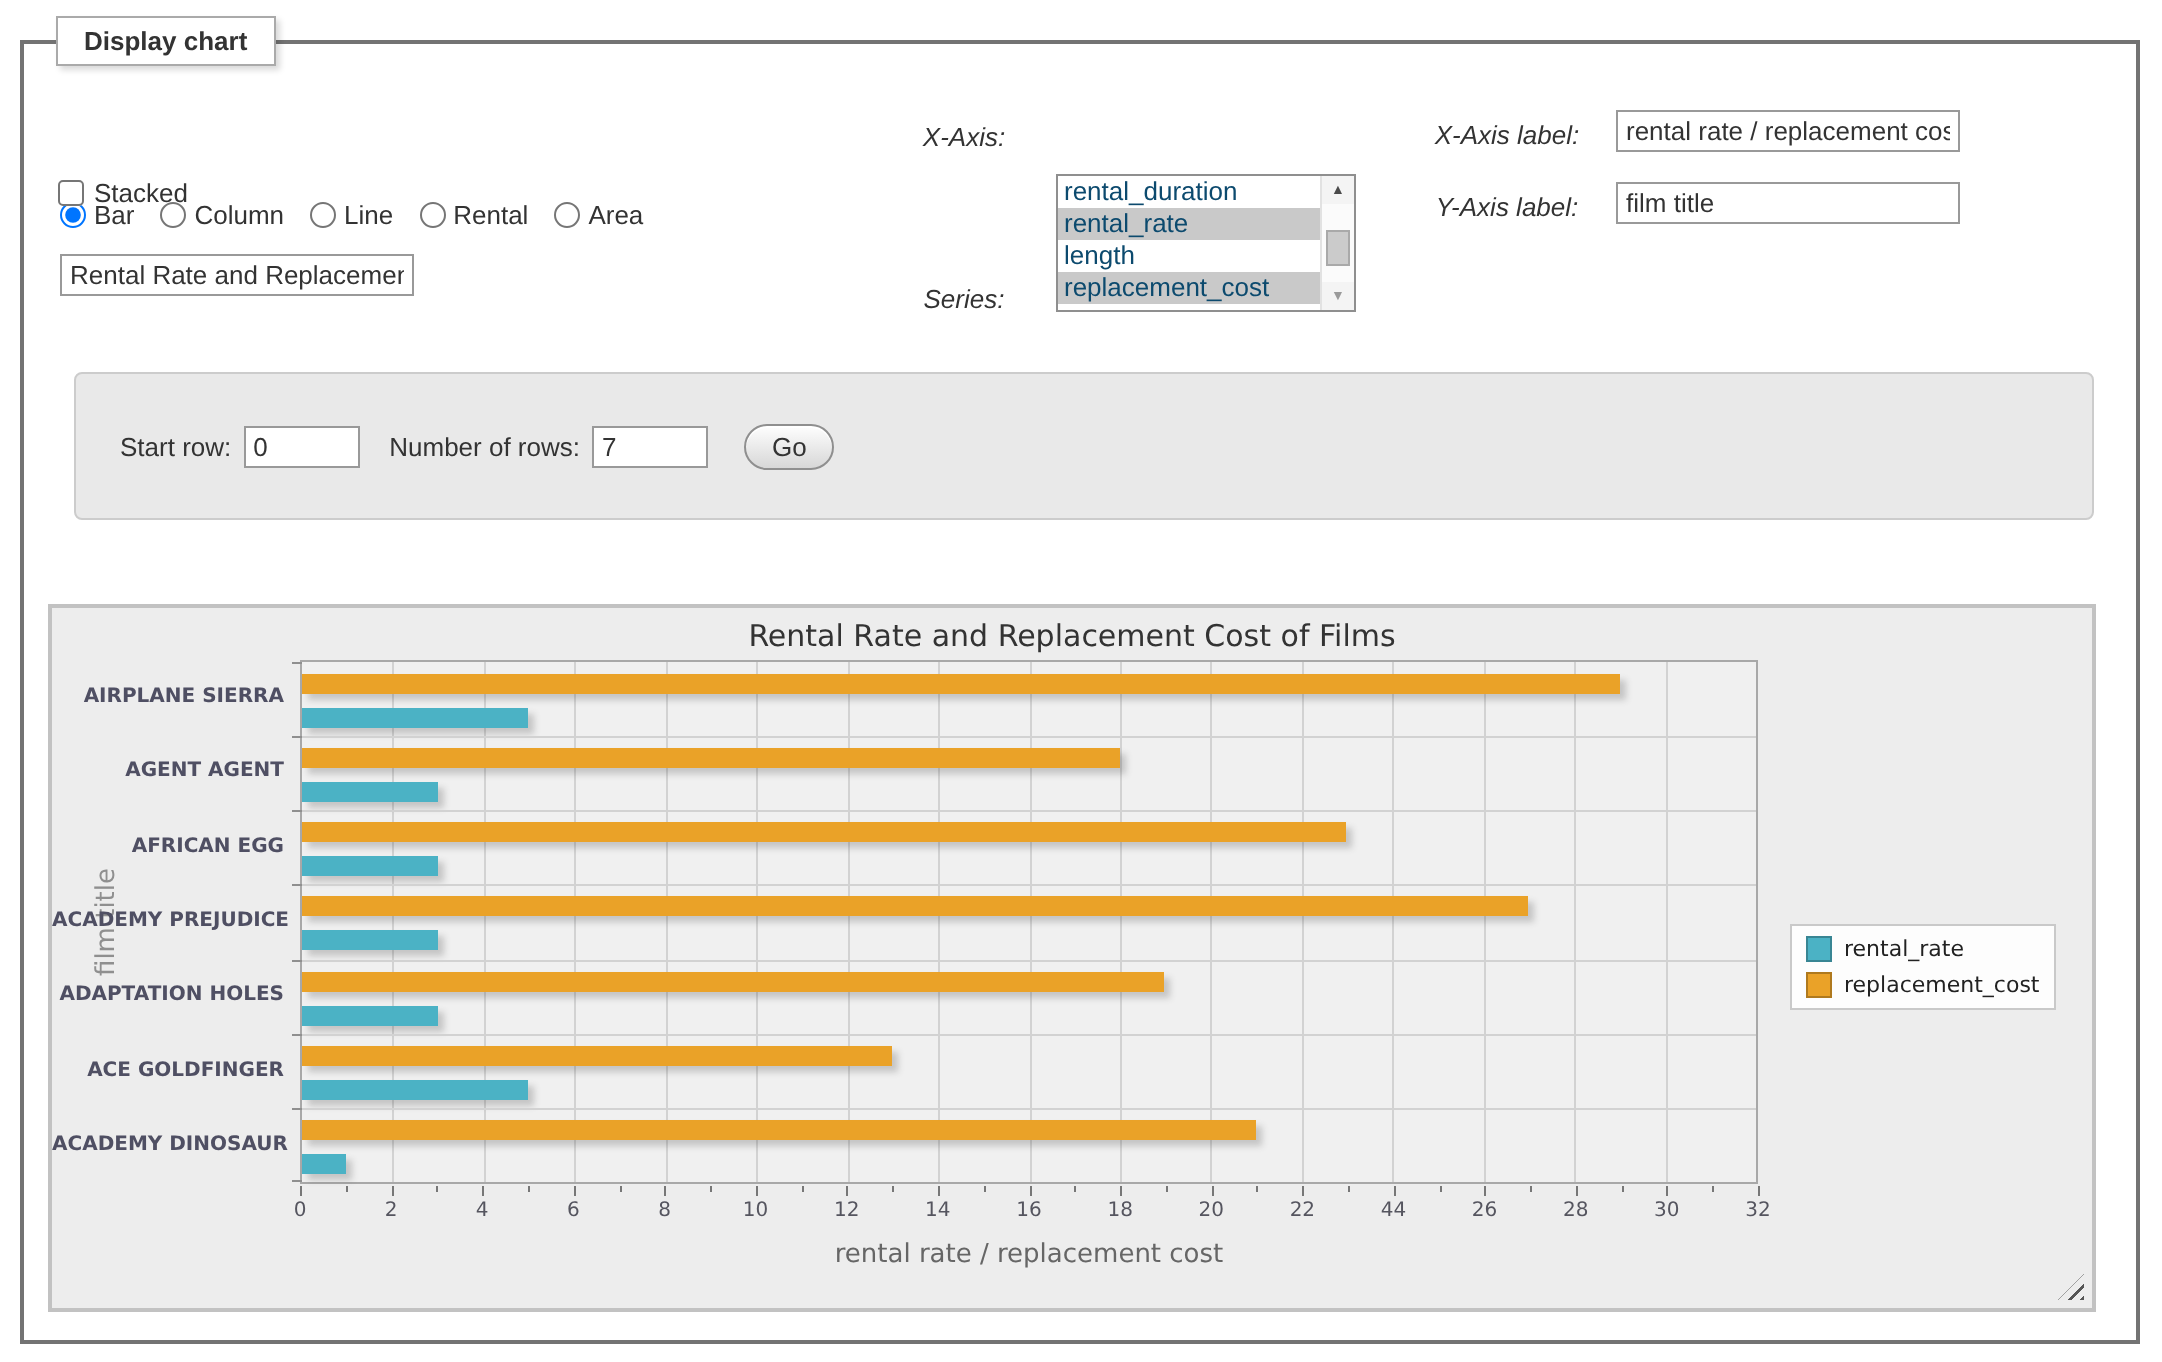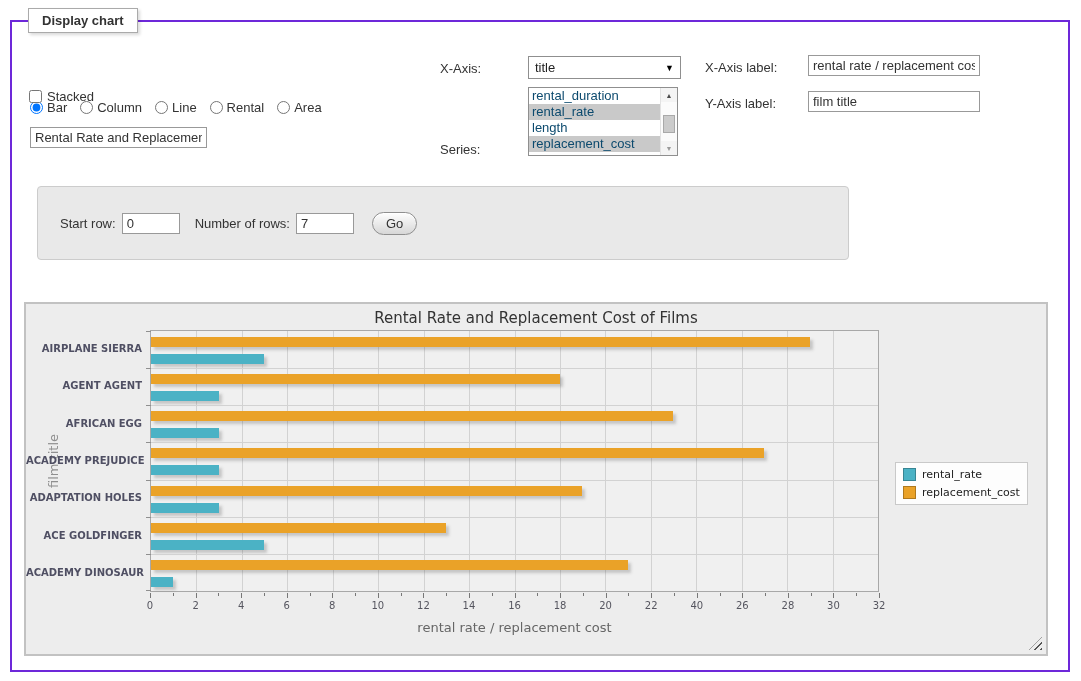--- a/index.html
+++ b/index.html
@@ -2,27 +2,27 @@
 <html><head>
 <meta charset="utf-8">
 <style>
   * { box-sizing: border-box; margin: 0; padding: 0; }
   html,body { width:1081px; height:681px; background:#fff; overflow:hidden; }
   body { font-family:"Liberation Sans", sans-serif; font-size:13px; color:#333; }
   .page { position:relative; width:1081px; height:681px; background:#fff; }
 
   
   .outer { position:absolute; left:10px; top:20px; width:1060px; height:652px;
-           border:2px solid #6d28d9; background:#fff; }
+           border:2px solid #737373; background:#fff; }
   .flegend { position:absolute; left:16px; top:-14px; background:#fff;
              border:1px solid #aaa; padding:4px 13px; font-weight:bold; color:#333;
              box-shadow:2px 2px 3px rgba(0,0,0,0.15); font-size:13px; }
 
   .lbl { position:absolute; color:#333; font-size:13px; white-space:nowrap; }
-  .ralign { text-align:left; }
+  .ralign { text-align:center;font-style:italic; }
 
   .radios { position:absolute; left:18px; top:31px; display:flex; gap:13px; align-items:center; height:20px;margin-top:44px; }
   .radios label { display:flex; align-items:center; gap:4px; cursor:default; }
   .stackedrow { position:absolute; left:17px; top:65px; display:flex; align-items:center; gap:5px; height:18px; }
 
   input[type=text] { border:1px solid #999; background:#fff; font-family:"Liberation Sans",sans-serif;
                      font-size:13px; color:#333; padding:1px 4px; height:21px; }
   .titleinput { position:absolute; left:18px; top:105px; width:177px; }
   .xlabel-input { position:absolute; left:796px; top:33px; width:172px; }
   .ylabel-input { position:absolute; left:796px; top:69px; width:172px; }
@@ -44,21 +44,21 @@
   .opts { flex:1; overflow:hidden; }
   .opt { height:16px; line-height:16px; padding:0 3px; font-size:13px; color:#0c4a6e; white-space:nowrap; }
   .opt.sel { background:#c9c9c9; }
   .sbar { width:17px; background:#f4f4f4; border-left:1px solid #e2e2e2; display:flex; flex-direction:column; }
   .sbtn { height:14px; display:flex; align-items:center; justify-content:center; font-size:7px; color:#4a4a4a; }
   .sbtn.down { color:#9a9a9a; }
   .strack { flex:1; position:relative; background:#fbfbfb; }
   .sthumb { position:absolute; left:2px; right:2px; top:34%; height:46%; background:#cbcbcb; border:1px solid #a9a9a9; }
 
   
-  .rowspanel { position:absolute; left:25px; top:164px; width:812px; height:74px;
+  .rowspanel { position:absolute; left:25px; top:164px; width:1010px; height:74px;
                background:#e9e9e9; border:1px solid #ccc; border-radius:4px;
                display:flex; align-items:center; padding-left:22px; }
   .rowspanel .t { margin-right:6px; }
   .ti-small { width:58px; margin-right:15px; }
   .gobtn { margin-left:3px; font-family:"Liberation Sans",sans-serif; font-size:13px; color:#333;
            padding:3px 13px; border:1px solid #8f8f8f; border-radius:12px;
            background:linear-gradient(#fefefe,#d7d7d7); box-shadow:inset 0 1px 0 #fff; }
 
   
   .chartpanel { position:absolute; left:12px; top:280px; width:1024px; height:354px;
@@ -120,24 +120,20 @@
       </div>
 
     <label class="stackedrow">
       <input type="checkbox" id="stacked-cb" style="">
       <span>Stacked</span>
     </label>
 
     <input type="text" class="titleinput" value="Rental Rate and Replacement Cost of Films" style="">
 
     <div class="lbl ralign xaxis-lbl">X-Axis:</div>
-    <div class="select">
-      <span class="val">title</span>
-      <span class="selarrow">▼</span>
-    </div>
 
     <div class="lbl ralign series-lbl">Series:</div>
     <div class="serieslist">
       <div class="opts" id="series-options">
           <div class="opt">rental_duration</div>
           <div class="opt sel">rental_rate</div>
           <div class="opt">length</div>
           <div class="opt sel">replacement_cost</div>
         </div>
       <div class="sbar">
@@ -265,21 +261,21 @@
           <div class="xtick" style="left:534.1px;top:289px;height:5px"></div>
           <div class="xticklab" style="left:534.1px">18</div>
           <div class="xtick" style="left:556.8px;top:289px;height:3px"></div>
           <div class="xtick" style="left:579.6px;top:289px;height:5px"></div>
           <div class="xticklab" style="left:579.6px">20</div>
           <div class="xtick" style="left:602.4px;top:289px;height:3px"></div>
           <div class="xtick" style="left:625.2px;top:289px;height:5px"></div>
           <div class="xticklab" style="left:625.2px">22</div>
           <div class="xtick" style="left:648.0px;top:289px;height:3px"></div>
           <div class="xtick" style="left:670.8px;top:289px;height:5px"></div>
-          <div class="xticklab" style="left:670.8px">40</div>
+          <div class="xticklab" style="left:670.8px">44</div>
           <div class="xtick" style="left:693.5px;top:289px;height:3px"></div>
           <div class="xtick" style="left:716.3px;top:289px;height:5px"></div>
           <div class="xticklab" style="left:716.3px">26</div>
           <div class="xtick" style="left:739.1px;top:289px;height:3px"></div>
           <div class="xtick" style="left:761.9px;top:289px;height:5px"></div>
           <div class="xticklab" style="left:761.9px">28</div>
           <div class="xtick" style="left:784.7px;top:289px;height:3px"></div>
           <div class="xtick" style="left:807.4px;top:289px;height:5px"></div>
           <div class="xticklab" style="left:807.4px">30</div>
           <div class="xtick" style="left:830.2px;top:289px;height:3px"></div>

